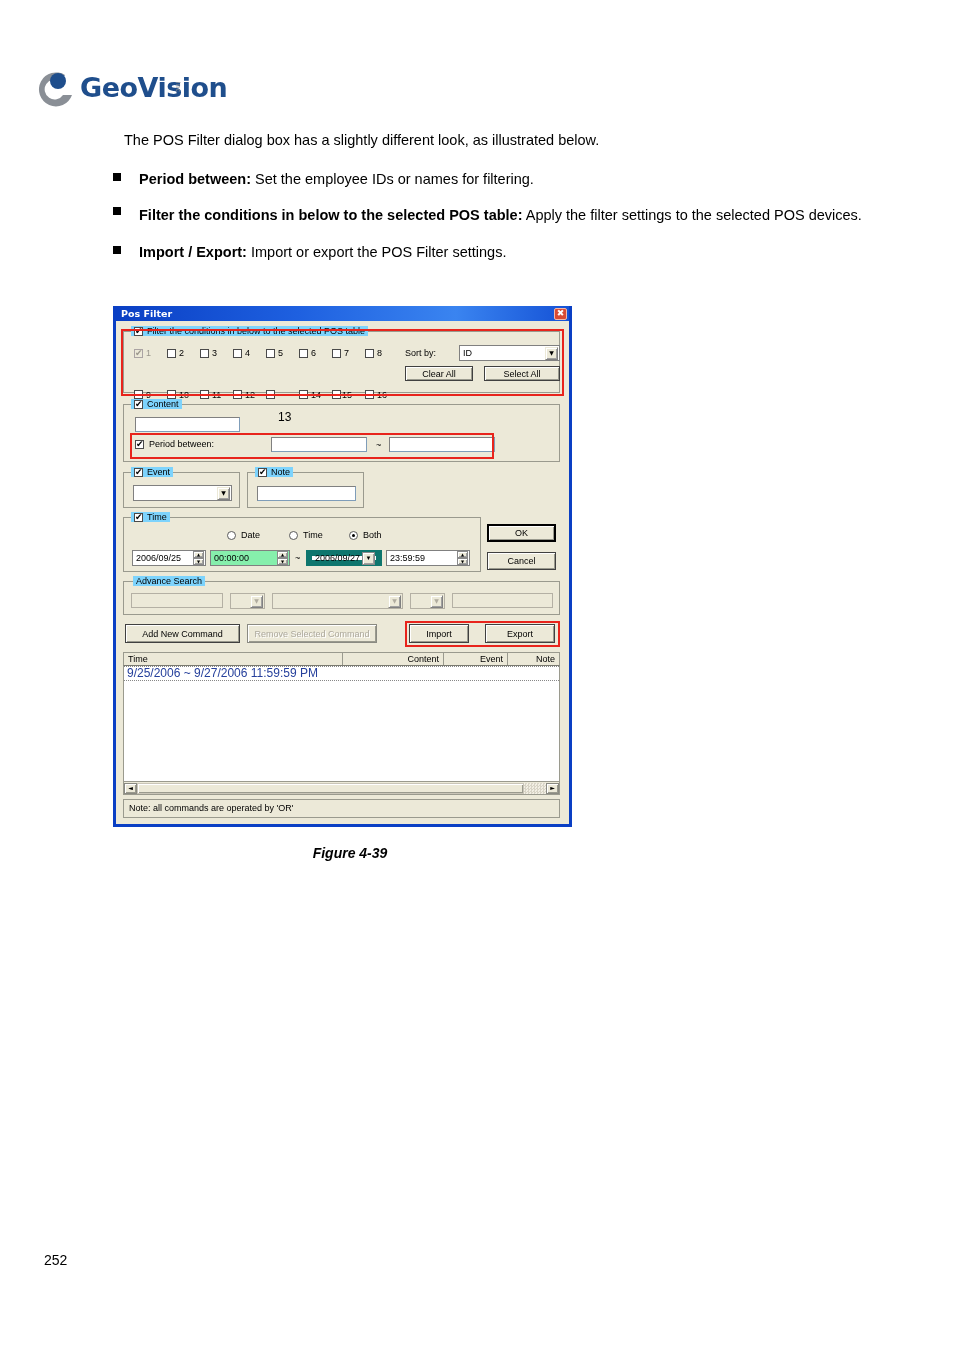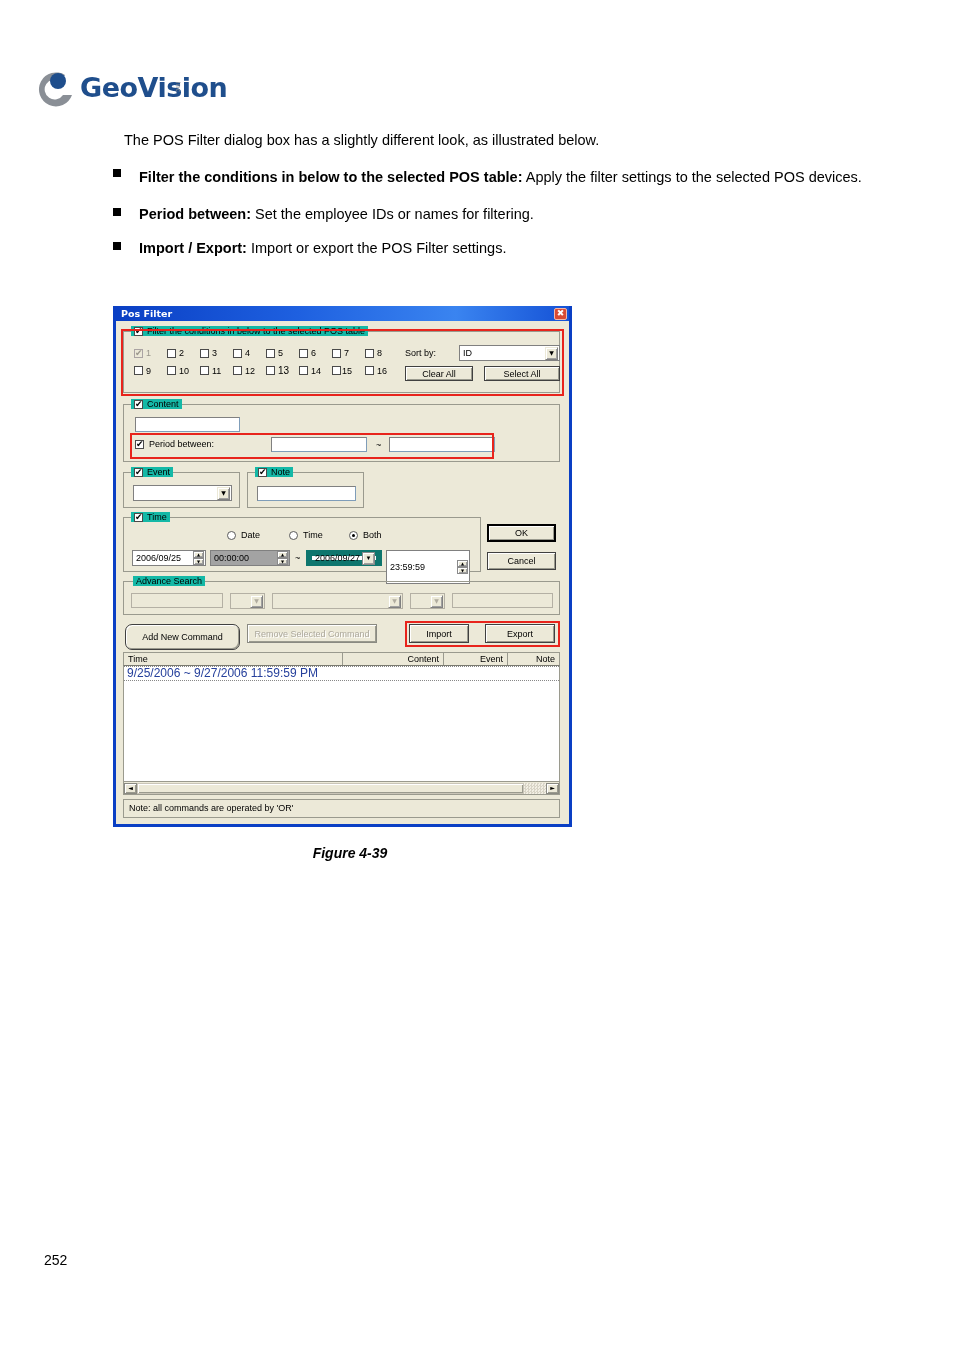--- a/index.html
+++ b/index.html
@@ -72,21 +72,21 @@
     color:#fff; font-size:9px; font-weight:bold; line-height:1;
     font-family:"DejaVu Sans", sans-serif;
     cursor:pointer;
   }
 
   .dlg-body { padding:3px 4px 4px 4px; position:relative; height:calc(100% - 15px); }
 
   
   .gb { position:absolute; border:1px solid #9a9a8e; }
   .gb-legend {
-    position:absolute; top:-6px; left:7px; background:#14b8a6;
+    position:absolute; top:-6px; left:7px; background:#7dd3fc;
     padding:0 3px; display:flex; align-items:center; gap:4px;
     font-size:9px; white-space:nowrap; line-height:10px;
   }
   .gb-legend.plain { left:9px; }
 
   .cb {
     width:9px; height:9px; background:#fff; border:1px solid #4a4a4a;
     display:inline-flex; align-items:center; justify-content:center;
     font-size:8px; line-height:1; color:#000; flex:0 0 9px;
     cursor:pointer; position:relative;
@@ -214,30 +214,30 @@
     <path d="M33 6 A17 17 0 1 0 40 26 L31 26 A10 10 0 1 1 28 12 Z" fill="#8a8f96"></path>
     <circle cx="26" cy="12" r="8" fill="#1F4E8C"></circle>
   </svg>
   <div class="logo-text">GeoVision</div>
   <div class="logo-inc">inc.</div>
 </div>
 
 <div class="intro">The POS Filter dialog box has a slightly different look, as illustrated below.</div>
 
 <div class="bullets">
+  <div class="bullet-row" style="margin-top:4px;">
+    <div class="bullet-sq"></div>
+    <div class="bullet-txt b2">
+      <b>Period between:</b><span> Set the employee IDs or names for filtering.</span>
+    </div>
+  </div>
   <div class="bullet-row">
     <div class="bullet-sq"></div>
     <div class="bullet-txt">
       <b>Filter the conditions in below to the selected POS table:</b><span> Apply the filter settings to the selected POS devices.</span>
-    </div>
-  </div>
-  <div class="bullet-row" style="margin-top:4px;">
-    <div class="bullet-sq"></div>
-    <div class="bullet-txt b2">
-      <b>Period between:</b><span> Set the employee IDs or names for filtering.</span>
     </div>
   </div>
   <div class="bullet-row">
     <div class="bullet-sq"></div>
     <div class="bullet-txt b2">
       <b>Import / Export:</b><span> Import or export the POS Filter settings.</span>
     </div>
   </div>
 </div>
 
@@ -303,21 +303,21 @@
         <span style="display:flex;align-items:center;gap:3px;width:33px;">
             <span class="cb"></span>
             <span style="font-size:9px;">11</span>
           </span>
         <span style="display:flex;align-items:center;gap:3px;width:33px;">
             <span class="cb"></span>
             <span style="font-size:9px;">12</span>
           </span>
         <span style="display:flex;align-items:center;gap:3px;width:33px;">
             <span class="cb"></span>
-            <span style="font-size:10px;">13</span>
+            <span style="font-size:12px;margin-top:45px;">13</span>
           </span>
         <span style="display:flex;align-items:center;gap:3px;width:33px;">
             <span class="cb"></span>
             <span style="font-size:9px;">14</span>
           </span>
         <span style="display:flex;align-items:center;gap:1px;width:33px;">
             <span class="cb"></span>
             <span style="font-size:9px;">15</span>
           </span>
         <span style="display:flex;align-items:center;gap:3px;width:33px;">
@@ -391,35 +391,35 @@
       </div>
 
       <div style="position:absolute; left:8px; top:32px; display:flex; align-items:center; background:#fff; border:1px solid #808080; height:16px; width:74px;">
         <span style="flex:1; font-size:9px; padding-left:3px;">2006/09/25</span>
         <span class="spin">
             <div>▲</div>
             <div>▼</div>
           </span>
       </div>
 
-      <div style="position:absolute; left:86px; top:32px; display:flex; align-items:center; background:#a3a3a3; border:1px solid #808080; height:16px; width:80px;">
+      <div style="position:absolute; left:86px; top:32px; display:flex; align-items:center; background:#86efac; border:1px solid #808080; height:16px; width:80px;">
         <span style="flex:1; font-size:9px; padding-left:3px;">00:00:00</span>
         <span class="spin">
             <div>▲</div>
             <div>▼</div>
           </span>
       </div>
       <span style="position:absolute; left:171px; top:35px; font-size:9px;">~</span>
 
       <div style="position:absolute; left:182px; top:32px; display:flex; align-items:center; background:#fff; border:6px solid #0f766e; height:16px; width:76px;">
         <span style="flex:1; font-size:9px; padding-left:3px;">2006/09/27</span>
         <span class="arrow" style="width:13px;height:13px;background:#ECE9D8;box-shadow: inset 1px 1px 0 #fff, inset -1px -1px 0 #a0a0a0;border:1px solid #8a8a8a;display:flex;align-items:center;justify-content:center;font-size:6px;margin-right:1px;line-height:1;">▼</span>
       </div>
 
-      <div style="position:absolute; left:262px; top:32px; display:flex; align-items:center; background:#fff; border:1px solid #808080; height:34px; width:84px;">
+      <div style="position:absolute; left:262px; top:32px; display:flex; align-items:center; background:#fff; border:1px solid #808080; height:16px; width:84px;">
         <span style="flex:1; font-size:9px; padding-left:3px;">23:59:59</span>
         <span class="spin">
             <div>▲</div>
             <div>▼</div>
           </span>
       </div>
     </div>
 
     <div class="btn" style="position:absolute; left:371px; top:203px; width:69px; height:18px; border:2px solid #000;">OK</div>
     <div class="btn" style="position:absolute; left:371px; top:231px; width:69px; height:18px;">Cancel</div>
@@ -437,21 +437,21 @@
         <span></span>
         <span class="arrow">▼</span>
       </div>
       <div class="combo dis" style="position:absolute; left:286px; top:11px; width:35px;">
         <span></span>
         <span class="arrow">▼</span>
       </div>
       <input class="tin dis" style="position: absolute; left: 328px; top: 11px; width: 101px;" value="">
     </div>
 
-    <div class="btn" style="position:absolute; left:9px; top:303px; width:115px; height:26px;border-radius:7px;">Add New Command</div>
+    <div class="btn" style="position:absolute; left:9px; top:303px; width:115px; height:19px;">Add New Command</div>
     <div class="btn dis" style="position:absolute; left:131px; top:303px; width:130px; height:19px;">Remove Selected Command</div>
     <div class="btn" style="position:absolute; left:293px; top:303px; width:60px; height:19px;">Import</div>
     <div class="btn" style="position:absolute; left:369px; top:303px; width:70px; height:19px;">Export</div>
     <div class="redbox" style="left:289px; top:300px; width:155px; height:26px;"></div>
 
     <div style="position:absolute; left:7px; top:331px; width:437px;">
       <div class="lst-head">
         <div style="width:219px;">Time</div>
         <div style="width:101px; justify-content:flex-end;">Content</div>
         <div style="width:64px; justify-content:flex-end;">Event</div>

